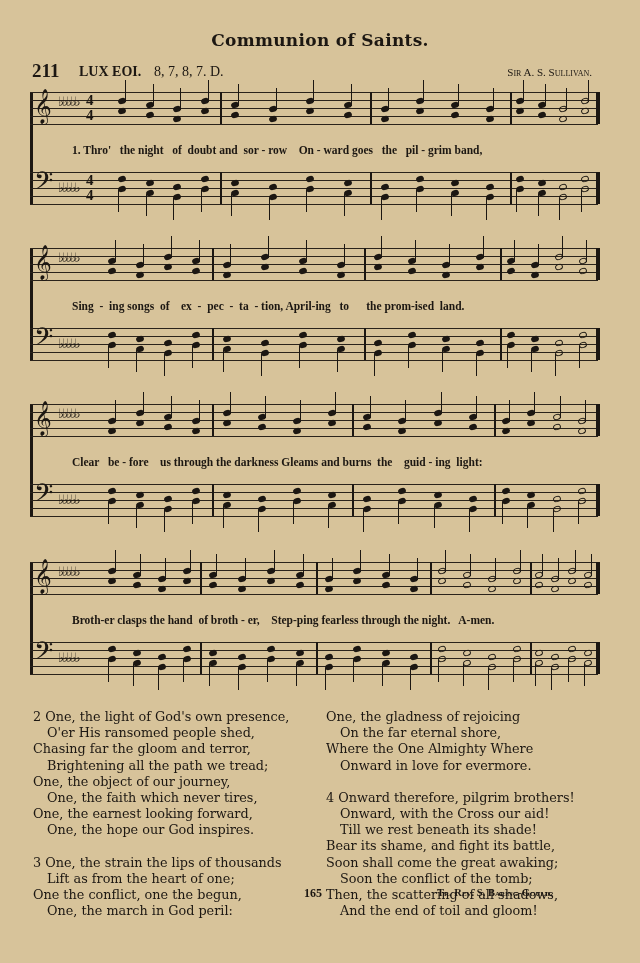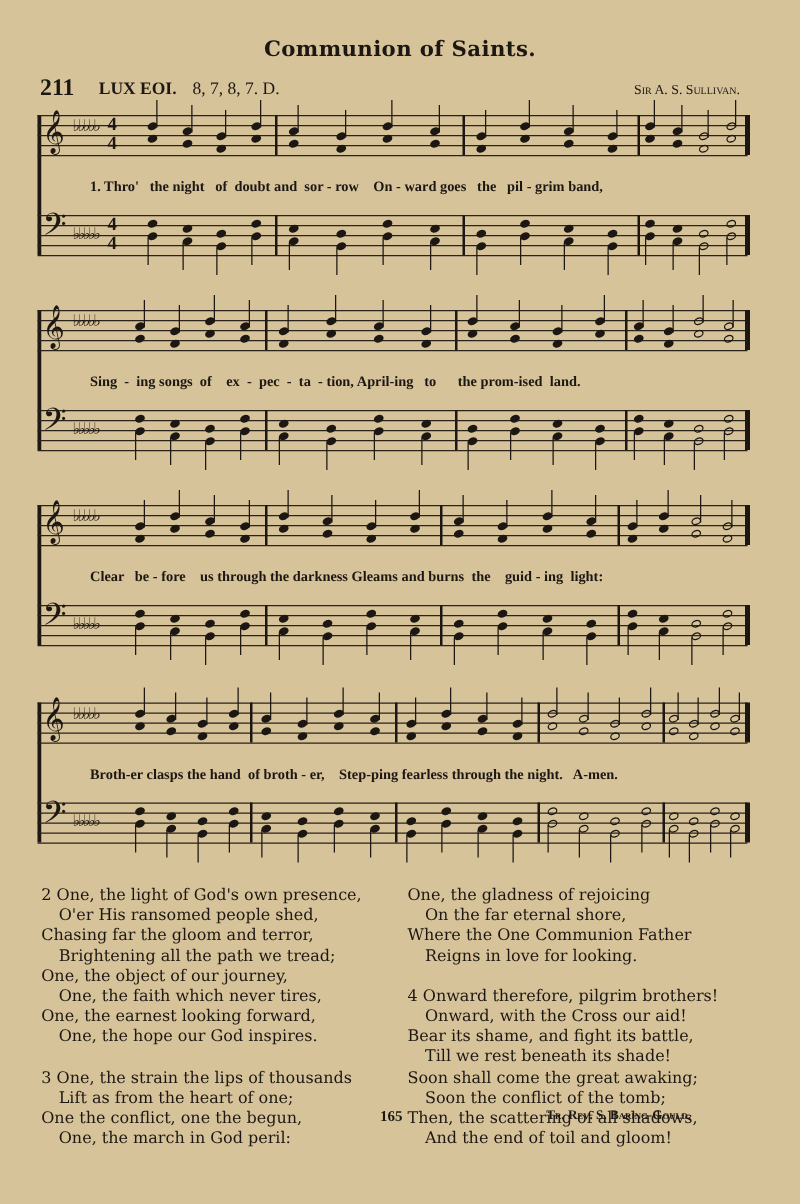--- a/index.html
+++ b/index.html
@@ -590,27 +590,27 @@
     <div class="ln ind">One, the hope our God inspires.</div>
     <div class="gap"></div>
     <div class="ln">3 One, the strain the lips of thousands</div>
     <div class="ln ind">Lift as from the heart of one;</div>
     <div class="ln">One the conflict, one the begun,</div>
     <div class="ln ind">One, the march in God peril:</div>
   </div>
 <div class="verses col-right" id="vright">
     <div class="ln">One, the gladness of rejoicing</div>
     <div class="ln ind">On the far eternal shore,</div>
-    <div class="ln">Where the One Communion Father</div>
-    <div class="ln ind">Reigns in love for looking.</div>
+    <div class="ln">Where the One Almighty Where</div>
+    <div class="ln ind">Onward in love for evermore.</div>
     <div class="gap"></div>
     <div class="ln">4 Onward therefore, pilgrim brothers!</div>
     <div class="ln ind">Onward, with the Cross our aid!</div>
+    <div class="ln ind">Till we rest beneath its shade!</div>
     <div class="ln">Bear its shame, and fight its battle,</div>
-    <div class="ln ind">Till we rest beneath its shade!</div>
     <div class="ln">Soon shall come the great awaking;</div>
     <div class="ln ind">Soon the conflict of the tomb;</div>
     <div class="ln">Then, the scattering of all shadows,</div>
     <div class="ln ind">And the end of toil and gloom!</div>
   </div>
 
 <div class="pagenum">165</div>
 <div class="translator">Tr. Rev. S. Baring-Gould.</div>
 
 </body></html>

